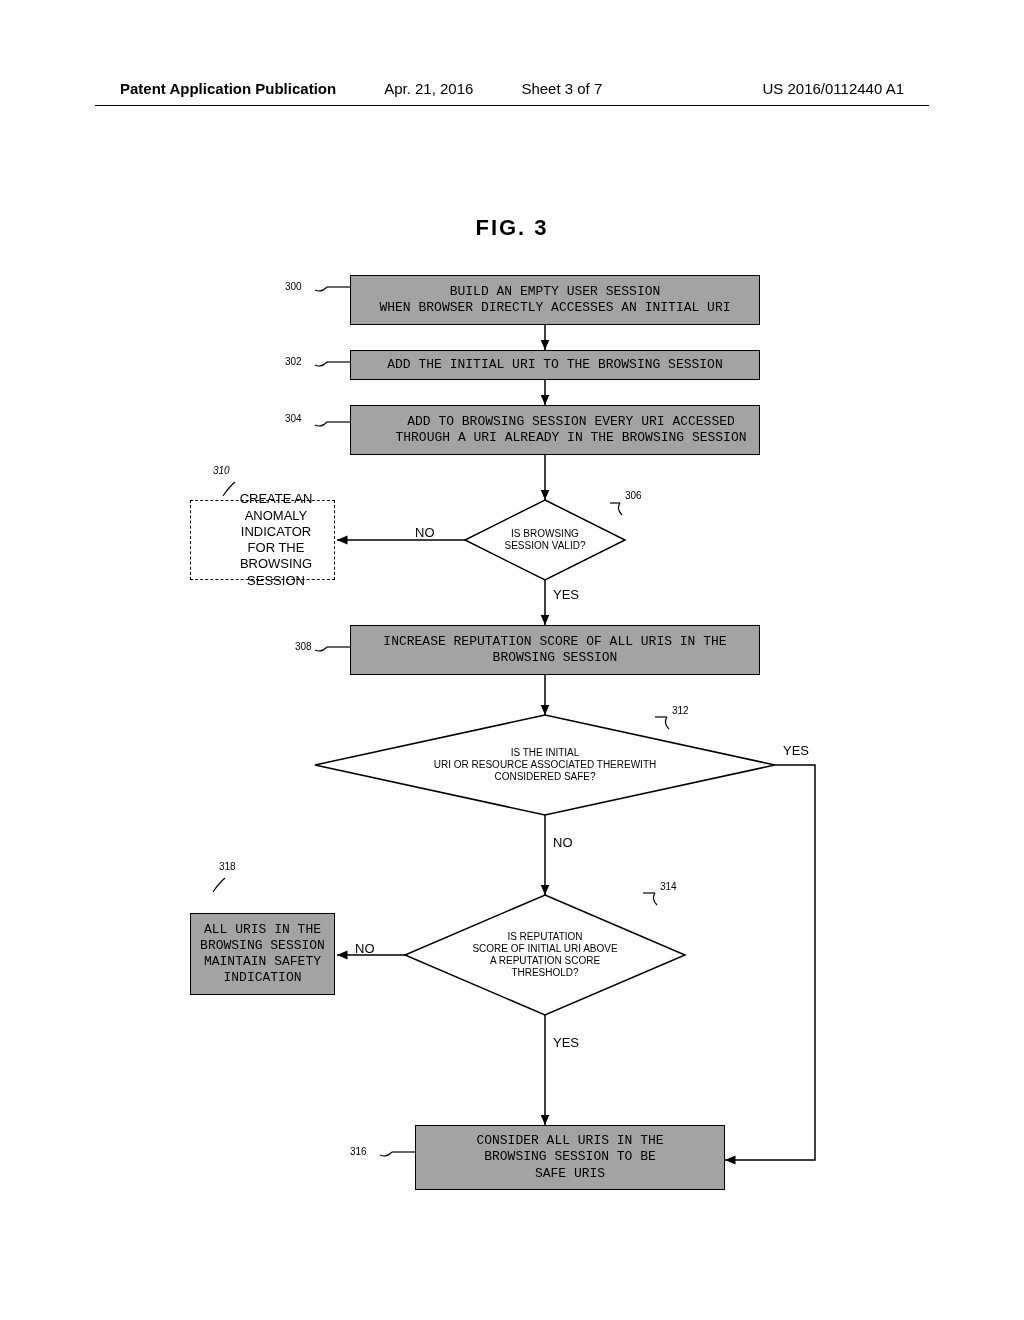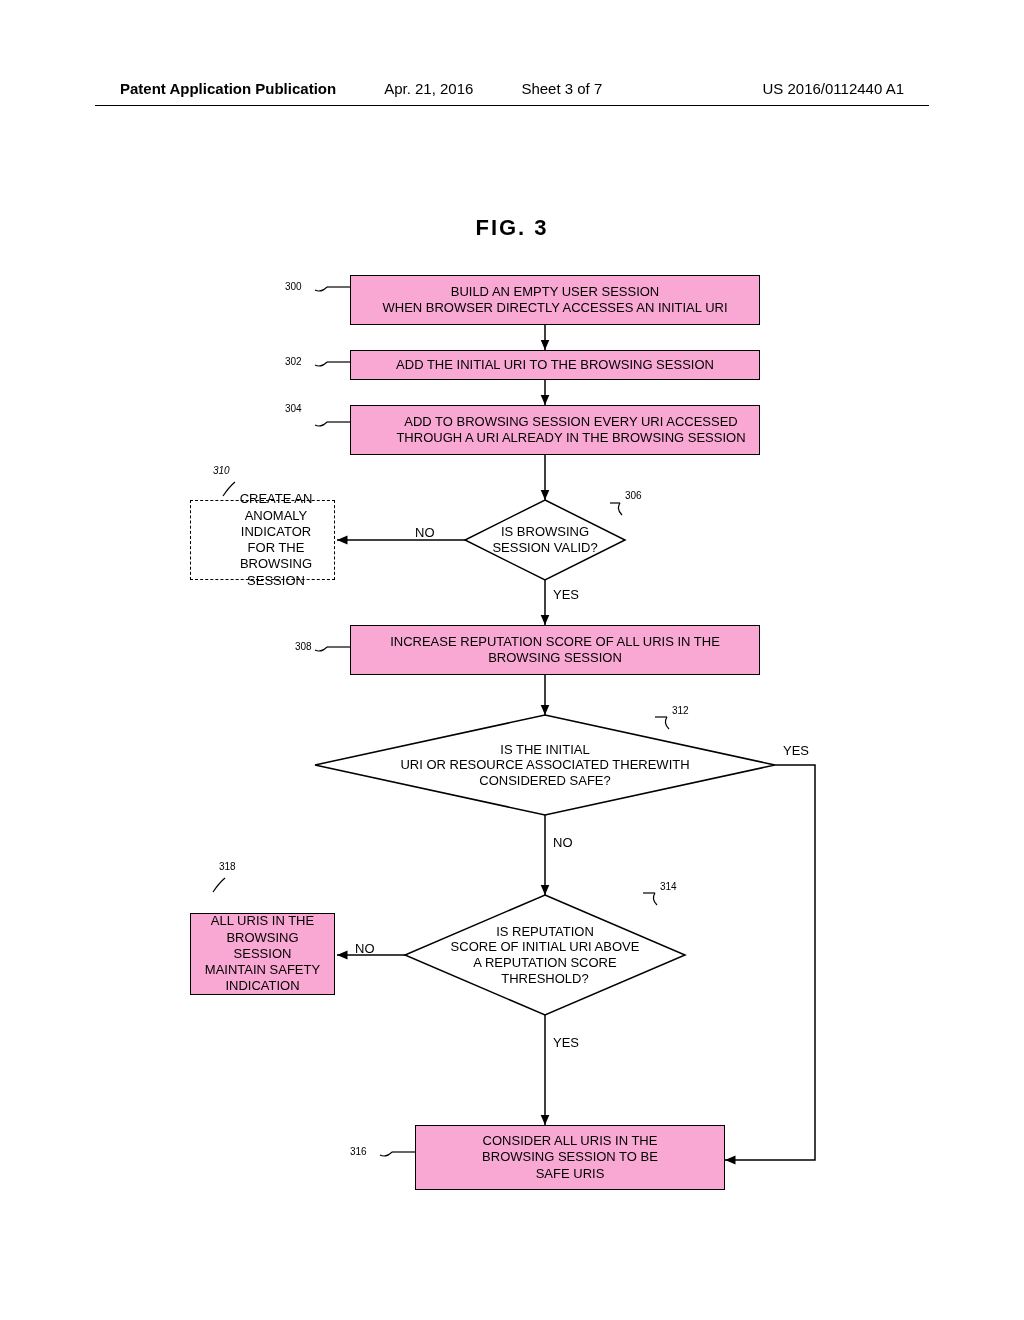--- a/index.html
+++ b/index.html
@@ -58,21 +58,22 @@
     font-size: 13px;
     line-height: 1.25;
     text-align: center;
     display: flex;
     align-items: center;
     justify-content: center;
     padding: 4px 6px;
   }
   .rect {
     border: 1.5px solid #000;
-    background: #f9a8d4;
+    background: #a3a3a3;
+    font-family: Liberation Mono, monospace;
   }
   .dashed {
     border: 1.5px dashed #000;
     background: #fff;
   }
 
   .diamond-wrap {
     position: absolute;
   }
   .diamond-wrap svg {
@@ -80,21 +81,21 @@
     top: 0; left: 0; width: 100%; height: 100%;
     overflow: visible;
   }
   .diamond-text {
     position: absolute;
     inset: 0;
     display: flex;
     align-items: center;
     justify-content: center;
     text-align: center;
-    font-size: 13px;
+    font-size: 10px;
     line-height: 1.2;
     padding: 0 14px;
   }
 
   .ref {
     position: absolute;
     font-size: 10px;
   }
 
   .edge-label {
@@ -190,21 +191,21 @@
 
   <div class="shape rect" style="left:255px; top:75px; width:410px; height:30px;">
     <span>ADD THE INITIAL URI TO THE BROWSING SESSION</span>
   </div>
   <div class="ref" style="left:190px; top:81px;">302</div>
 
   <div class="shape rect" style="left:255px; top:130px; width:410px; height:50px;">
     <span style="white-space:pre-line;margin-left:32px;">ADD TO BROWSING SESSION EVERY URI ACCESSED
 THROUGH A URI ALREADY IN THE BROWSING SESSION</span>
   </div>
-  <div class="ref" style="left:190px; top:128px;">304</div>
+  <div class="ref" style="left:190px; top:138px;">304</div>
 
   <div class="diamond-wrap" style="left:370px; top:225px; width:160px; height:80px;">
     <svg viewBox="0 0 160 80">
         <polygon points="80,0 160,40 80,80 0,40" fill="#fff" stroke="#000" stroke-width="1.5"></polygon>
       </svg>
     <div class="diamond-text" style="white-space:pre-line;">IS BROWSING
 SESSION VALID?</div>
   </div>
   <div class="ref" style="left:530px; top:215px;">306</div>
   <div class="edge-label" style="left:320px; top:250px;">NO</div>

